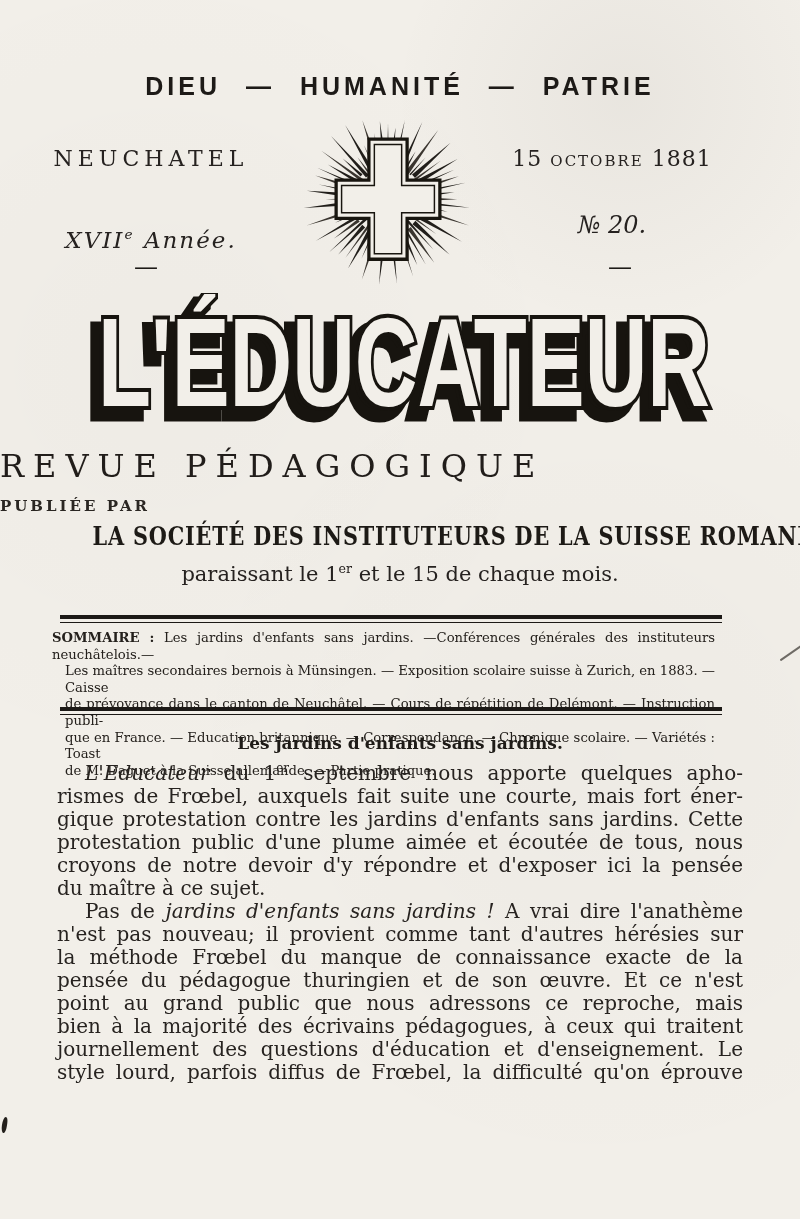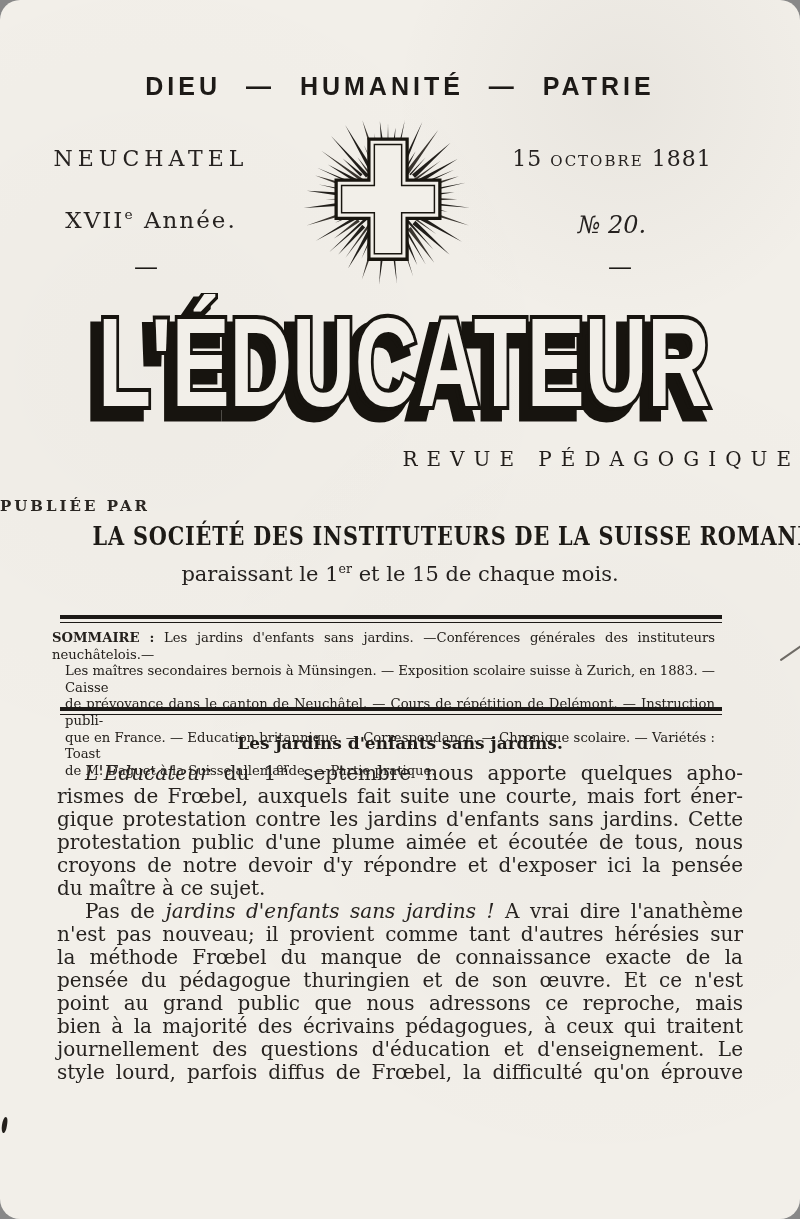--- a/index.html
+++ b/index.html
@@ -9,50 +9,49 @@
     width:800px;height:1219px;
     margin:0 auto;
     background:
       radial-gradient(circle at 78% 8%, rgba(60,50,40,0.05), transparent 18%),
       radial-gradient(circle at 20% 30%, rgba(0,0,0,0.015), transparent 40%),
       radial-gradient(circle at 75% 62%, rgba(0,0,0,0.02), transparent 45%),
       #f2efe9;
     color:#262220;
     font-family:"DejaVu Serif", serif;
     overflow:hidden;
-    border-radius:20px;
   }
   .abs{position:absolute;}
   
   .motto{
     top:72px;left:0;width:100%;
     text-align:center;
     font-family:"Liberation Sans", sans-serif;
     font-weight:bold;font-size:25px;
     letter-spacing:4px;word-spacing:14px;
     color:#1d1a17;
   }
   .mast-left{top:146px;left:46px;width:210px;text-align:center;}
   .mast-right{top:146px;left:492px;width:240px;text-align:center;}
   .city{font-size:22px;letter-spacing:5px;}
-  .volume{margin-top:36px;font-size:23px;letter-spacing:2px;}
+  .volume{margin-top:56px;font-style:italic;font-size:23px;letter-spacing:2px;}
   .issue-date{font-size:22px;letter-spacing:1px;}
   .sc{font-variant:small-caps;letter-spacing:2px;}
   .issue-no{margin-top:40px;font-style:italic;font-size:24px;}
   .dash{top:253px;font-size:24px;color:#1d1a17;}
   .dash.l{left:134px;} .dash.r{left:608px;}
   .emblem{top:110px;left:295px;width:186px;height:182px;}
   
   .title-wrap{top:293px;left:60px;width:680px;height:150px;}
   .t-shadow{fill:#17140f;stroke:#17140f;stroke-width:13;
             font-family:"Liberation Sans", sans-serif;font-weight:bold;font-size:126px;}
   .t-main{fill:#f2efe9;stroke:#17140f;stroke-width:8;paint-order:stroke fill;
           font-family:"Liberation Sans", sans-serif;font-weight:bold;font-size:126px;}
-  .subtitle{top:447px;left:0;width:100%;text-align:right;
-            font-size:20px;letter-spacing:9px;color:#211d1a;}
+  .subtitle{top:447px;left:0;width:100%;text-align:left;
+            font-size:32px;letter-spacing:9px;color:#211d1a;}
   .pub-intro{top:497px;left:0;width:100%;text-align:left;
              font-size:15px;letter-spacing:3px;font-weight:bold;color:#2a2622;}
   .society{top:521px;left:0;width:100%;text-align:center;font-size:26px;font-weight:bold;
            letter-spacing:1px;color:#1d1a16;white-space:nowrap;}
   .society span{display:inline-block;transform:scaleX(0.8);transform-origin:center;}
   .frequency{top:562px;left:0;width:100%;text-align:center;font-size:21px;}
   
   .double-rule{left:60px;width:662px;height:2.5px;
                border-top:4.5px solid #1c1916;border-bottom:1.8px solid #1c1916;}
   .rule-1{top:615px;} .rule-2{top:707px;}

